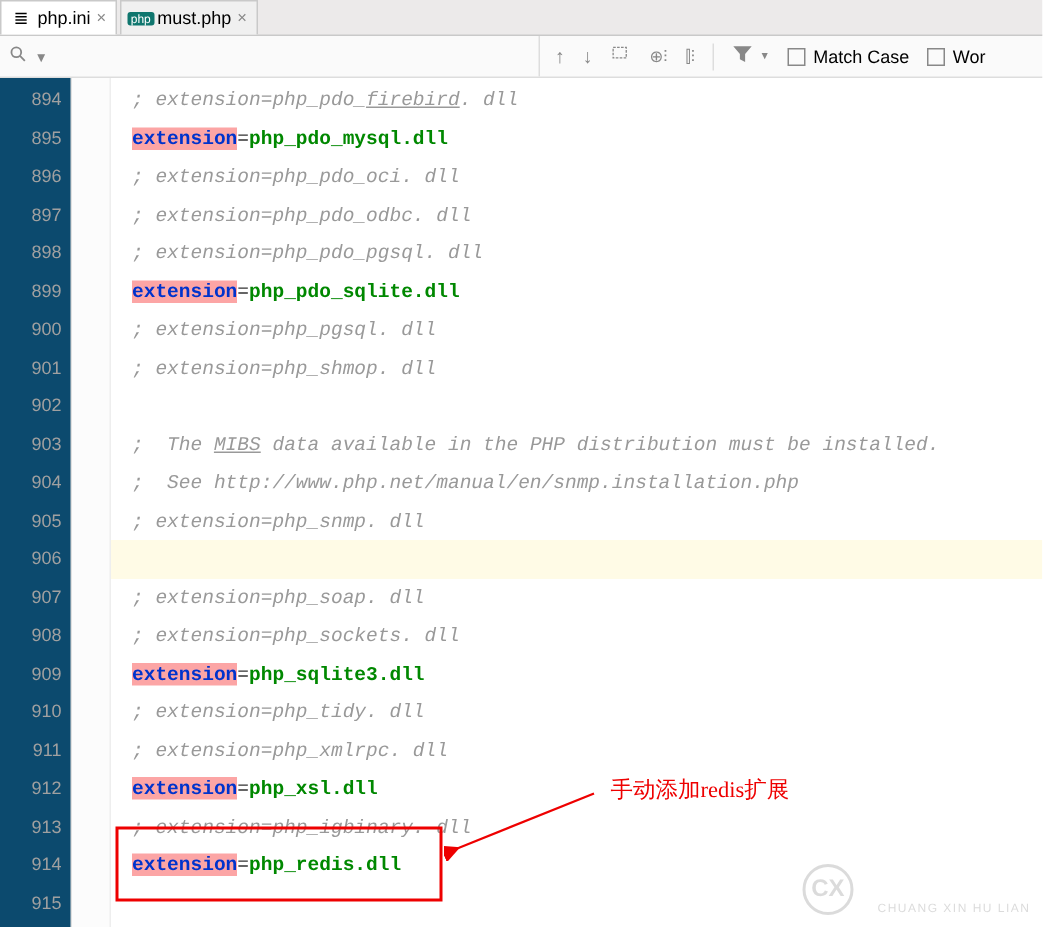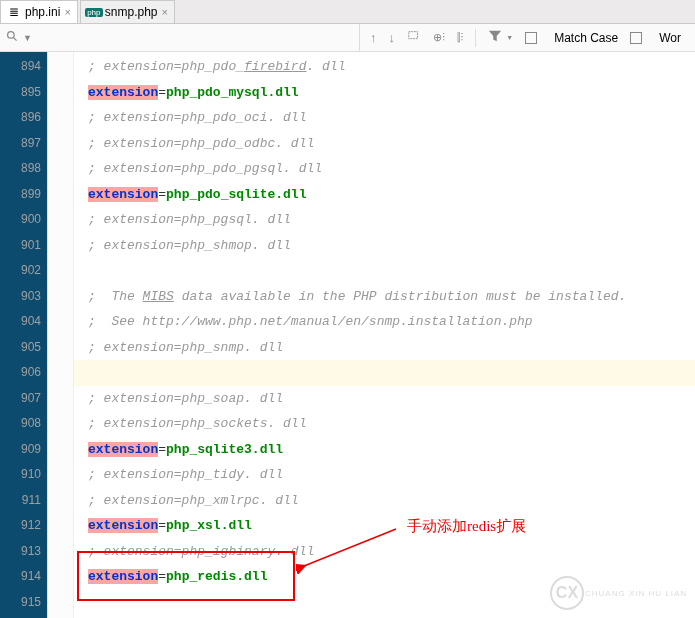--- a/index.html
+++ b/index.html
@@ -59,21 +59,21 @@
     .search-icon { color: #888; font-size: 13px; }
     .dd { color: #888; font-size: 9px; }
     .nav-tools {
       display: flex;
       align-items: center;
       gap: 12px;
       padding: 0 10px;
     }
     .tool-icon { color: #888; font-size: 13px; cursor: pointer; }
     .divider { width: 1px; height: 18px; background: #ddd; }
-    .checkbox-group { display: flex; align-items: center; gap: 17px; }
+    .checkbox-group { display: flex; align-items: center; gap: 5px; }
     .checkbox { width: 12px; height: 12px; border: 1px solid #888; }
     .editor {
       display: flex;
       height: calc(100% - 52px);
       overflow: hidden;
     }
     .gutter {
       width: 48px;
       background: #0c4a6e;
       border-right: 1px solid #e0e0e0;
@@ -129,22 +129,22 @@
       position: absolute;
       pointer-events: none;
     }
     .watermark {
       position: absolute;
       right: 8px;
       bottom: 8px;
       opacity: 0.35;
       font-family: Arial;
       display: flex;
-      align-items: center;
-      gap: 1px;
+      align-items: flex-end;
+      gap: 16px;
     }
     .wm-circle {
       width: 34px; height: 34px;
       border: 2px solid #999;
       border-radius: 50%;
       display: flex;
       align-items: center;
       justify-content: center;
       font-size: 16px;
       color: #999;
@@ -158,21 +158,21 @@
 <div class="tabs">
   <div class="tab">
     <span class="tab-icon">≣</span>
     <span>php.ini</span>
     <span class="tab-close">×</span>
   </div>
   <div class="tab inactive">
     <span class="tab-icon">
         <span class="php-badge">php</span>
       </span>
-    <span>snmp.php</span>
+    <span>must.php</span>
     <span class="tab-close">×</span>
   </div>
 </div>
 
 <div class="toolbar">
   <div class="search-area">
     <span class="search-icon">
       <svg width="13" height="13" viewBox="0 0 16 16">
           <circle cx="6" cy="6" r="4" fill="none" stroke="#888" stroke-width="1.5"></circle>
           <line x1="9" y1="9" x2="13" y2="13" stroke="#888" stroke-width="1.5"></line>

